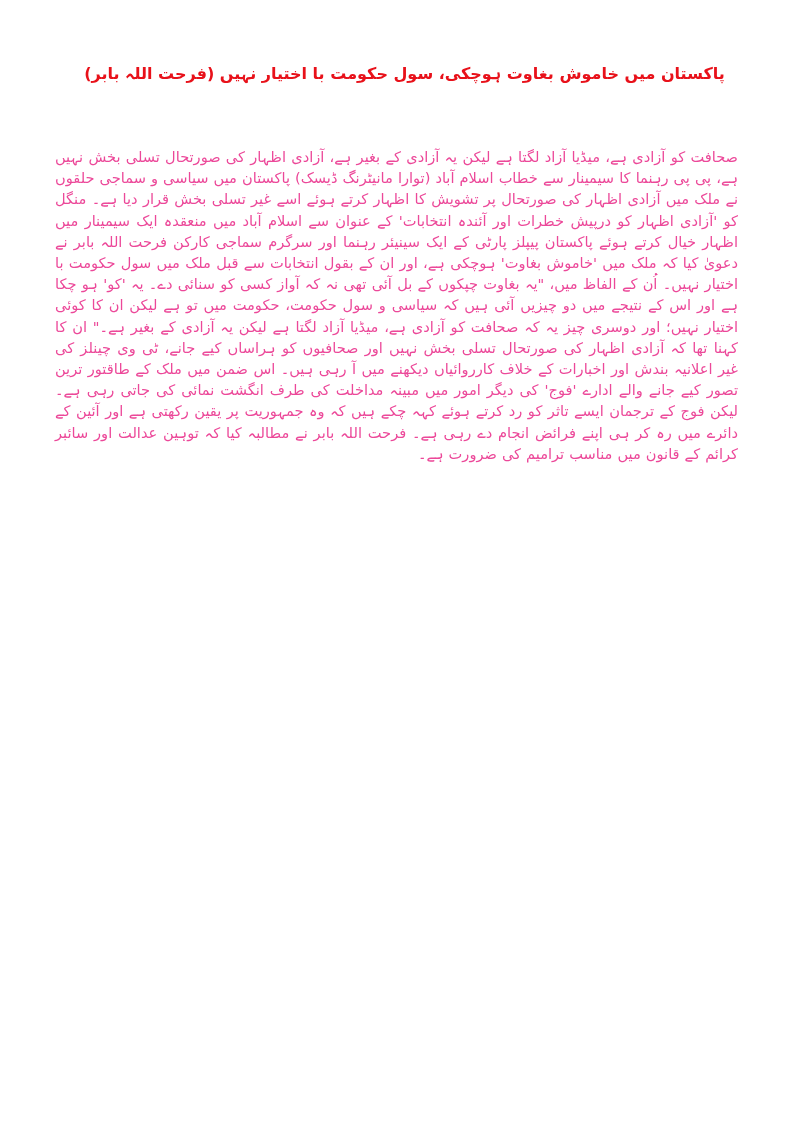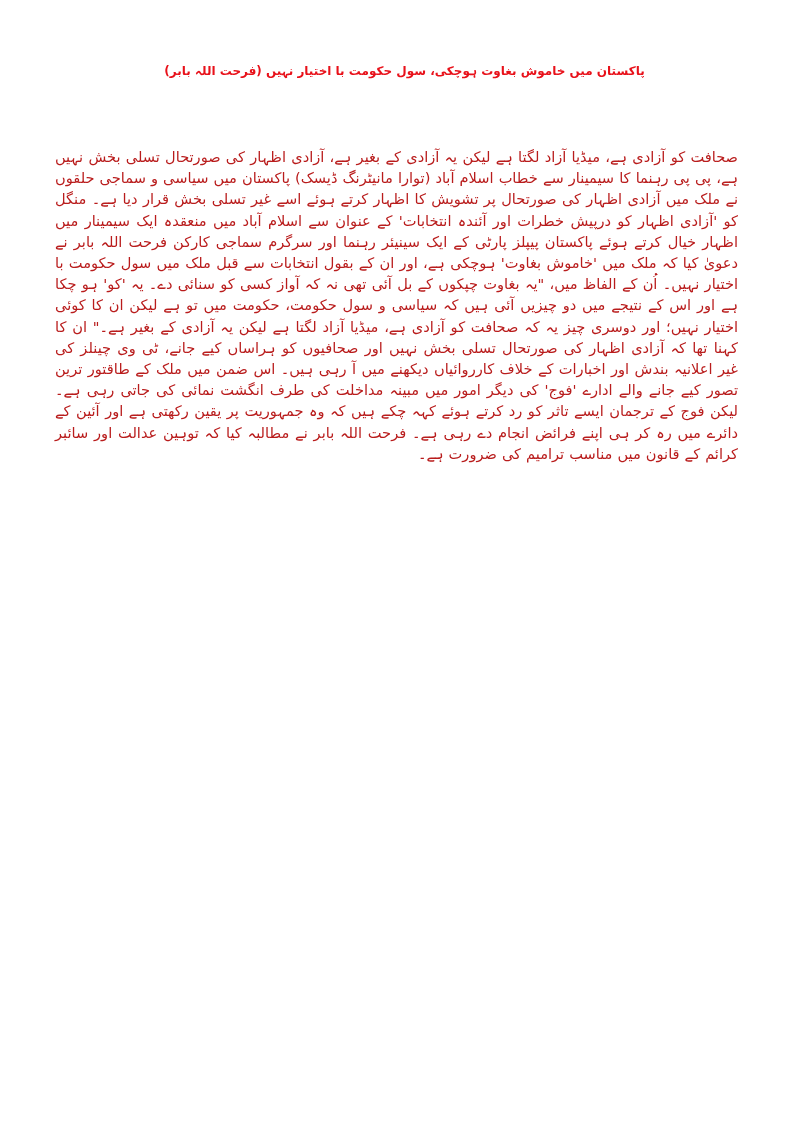--- a/index.html
+++ b/index.html
@@ -24,40 +24,40 @@
     box-sizing: border-box;
   }
 
   .headline {
     position: absolute;
     top: 48px;
     left: 16px;
     right: 0;
     text-align: center;
     color: #e8111a;
-    font-size: 12px;
+    font-size: 16px;
     line-height: 30px;
     font-weight: 700;
     direction: rtl;
     unicode-bidi: isolate;
     padding: 0 60px;
     letter-spacing: 0px;
     white-space: nowrap;
   }
 
   .article-body {
     position: absolute;
     top: 146px;
     right: 55px;
     left: 55px;
     direction: rtl;
     unicode-bidi: isolate;
     text-align: justify;
     text-align-last: right;
-    color: #b91c1c;
+    color: #ec4899;
     font-size: 14.6px;
     line-height: 21.2px;
     font-weight: 400;
     word-spacing: 0.4px;
   }
 
   .article-body p {
     margin: 0;
     padding: 0;
     text-align: justify;

